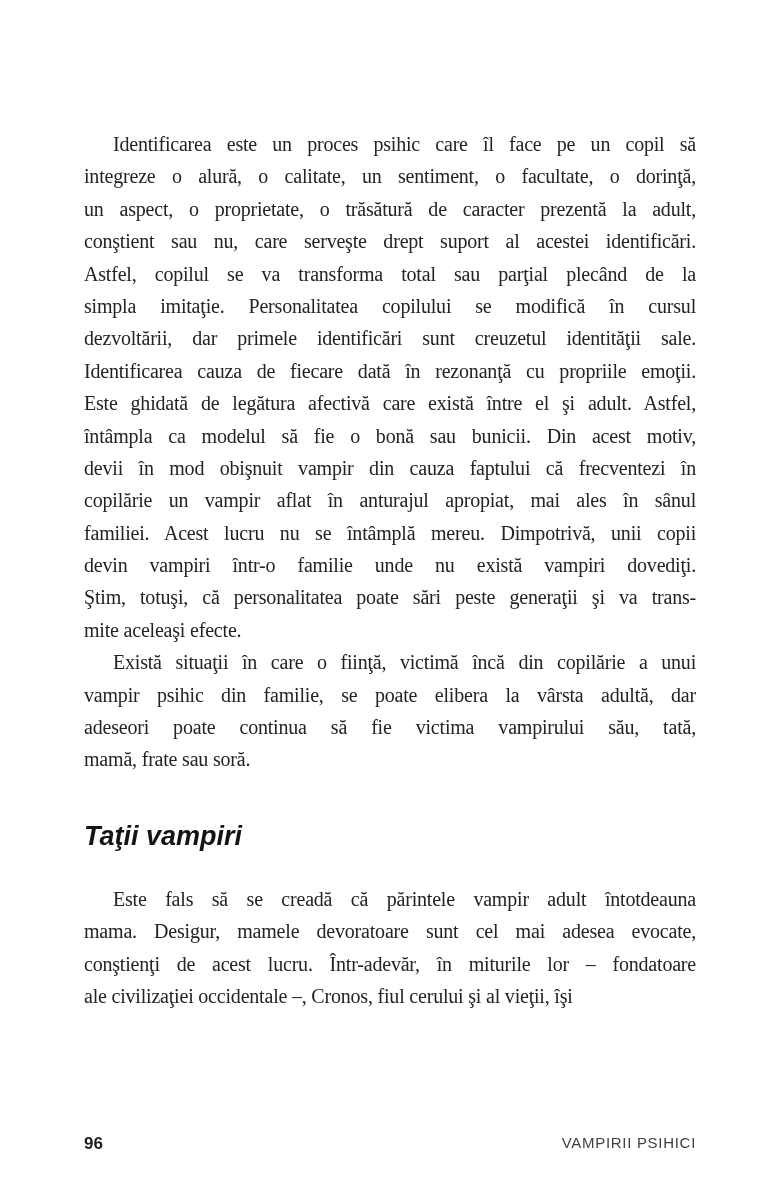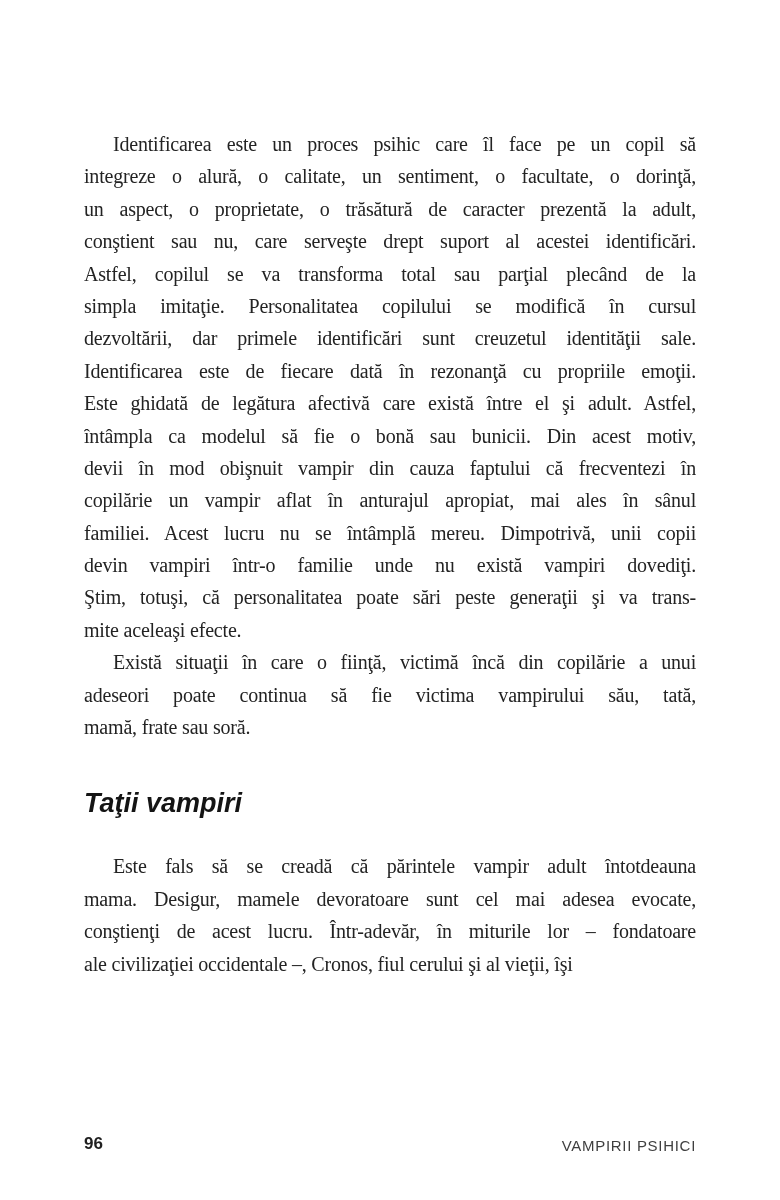--- a/index.html
+++ b/index.html
@@ -54,21 +54,21 @@
     color: #141414;
     margin: 42px 0 29px 0;
   }
   .footer {
     position: absolute;
     left: 84px;
     width: 612px;
     top: 1090px;
     display: flex;
     justify-content: space-between;
-    align-items: flex-end;
+    align-items: flex-start;
     font-family: "Liberation Sans", sans-serif;
   }
   .page-number {
     font-weight: bold;
     font-size: 17px;
     color: #202020;
     letter-spacing: 0;
   }
   .running-title {
     font-size: 15px;
@@ -82,32 +82,33 @@
 <div class="page">
   <div class="text-block">
       <div class="para">
         <div class="line first">Identificarea este un proces psihic care îl face pe un copil să</div>
         <div class="line">integreze o alură, o calitate, un sentiment, o facultate, o dorinţă,</div>
         <div class="line">un aspect, o proprietate, o trăsătură de caracter prezentă la adult,</div>
         <div class="line">conştient sau nu, care serveşte drept suport al acestei identificări.</div>
         <div class="line">Astfel, copilul se va transforma total sau parţial plecând de la</div>
         <div class="line">simpla imitaţie. Personalitatea copilului se modifică în cursul</div>
         <div class="line">dezvoltării, dar primele identificări sunt creuzetul identităţii sale.</div>
-        <div class="line">Identificarea este de fiecare dată în rezonanţă cu propriile emoţii.</div>
+        <div class="line">Identificarea cauza de fiecare dată în rezonanţă cu propriile emoţii.</div>
         <div class="line">Este ghidată de legătura afectivă care există între el şi adult. Astfel,</div>
         <div class="line">întâmpla ca modelul să fie o bonă sau bunicii. Din acest motiv,</div>
         <div class="line">devii în mod obişnuit vampir din cauza faptului că frecventezi în</div>
         <div class="line">copilărie un vampir aflat în anturajul apropiat, mai ales în sânul</div>
         <div class="line">familiei. Acest lucru nu se întâmplă mereu. Dimpotrivă, unii copii</div>
         <div class="line">devin vampiri într-o familie unde nu există vampiri dovediţi.</div>
         <div class="line">Ştim, totuşi, că personalitatea poate sări peste generaţii şi va trans-</div>
         <div class="line last">mite aceleaşi efecte.</div>
       </div>
       <div class="para">
         <div class="line first">Există situaţii în care o fiinţă, victimă încă din copilărie a unui</div>
+        <div class="line">vampir psihic din familie, se poate elibera la vârsta adultă, dar</div>
         <div class="line">adeseori poate continua să fie victima vampirului său, tată,</div>
         <div class="line last">mamă, frate sau soră.</div>
       </div>
       <h2 class="heading">Taţii vampiri</h2>
       <div class="para">
         <div class="line first">Este fals să se creadă că părintele vampir adult întotdeauna</div>
         <div class="line">mama. Desigur, mamele devoratoare sunt cel mai adesea evocate,</div>
         <div class="line">conştienţi de acest lucru. Într-adevăr, în miturile lor – fondatoare</div>
         <div class="line last">ale civilizaţiei occidentale –, Cronos, fiul cerului şi al vieţii, îşi</div>
       </div>

